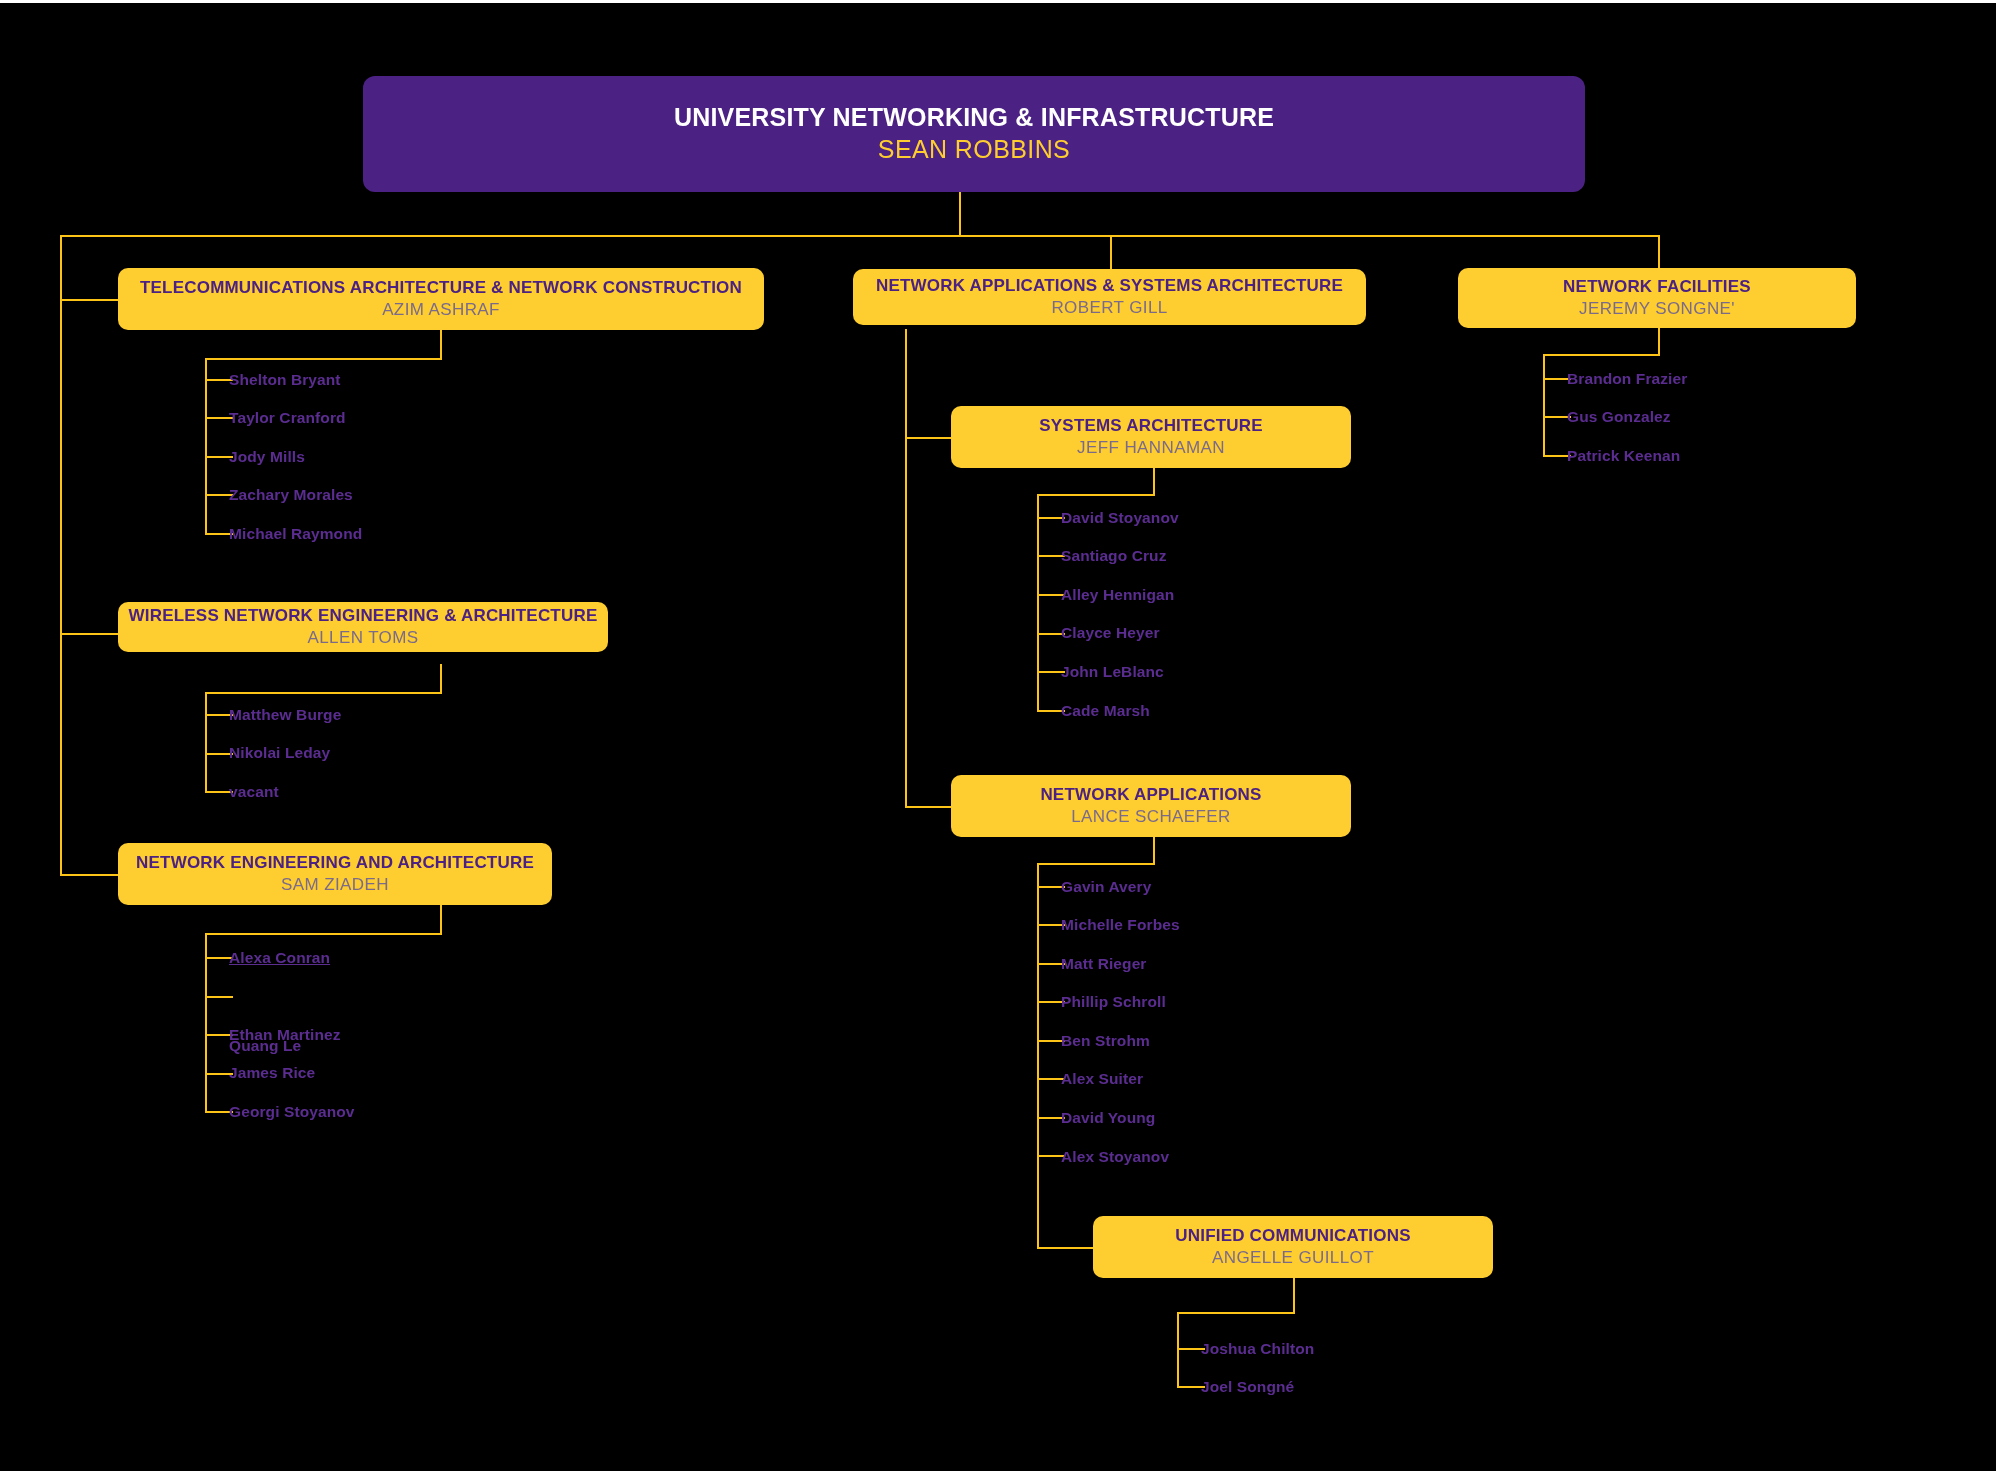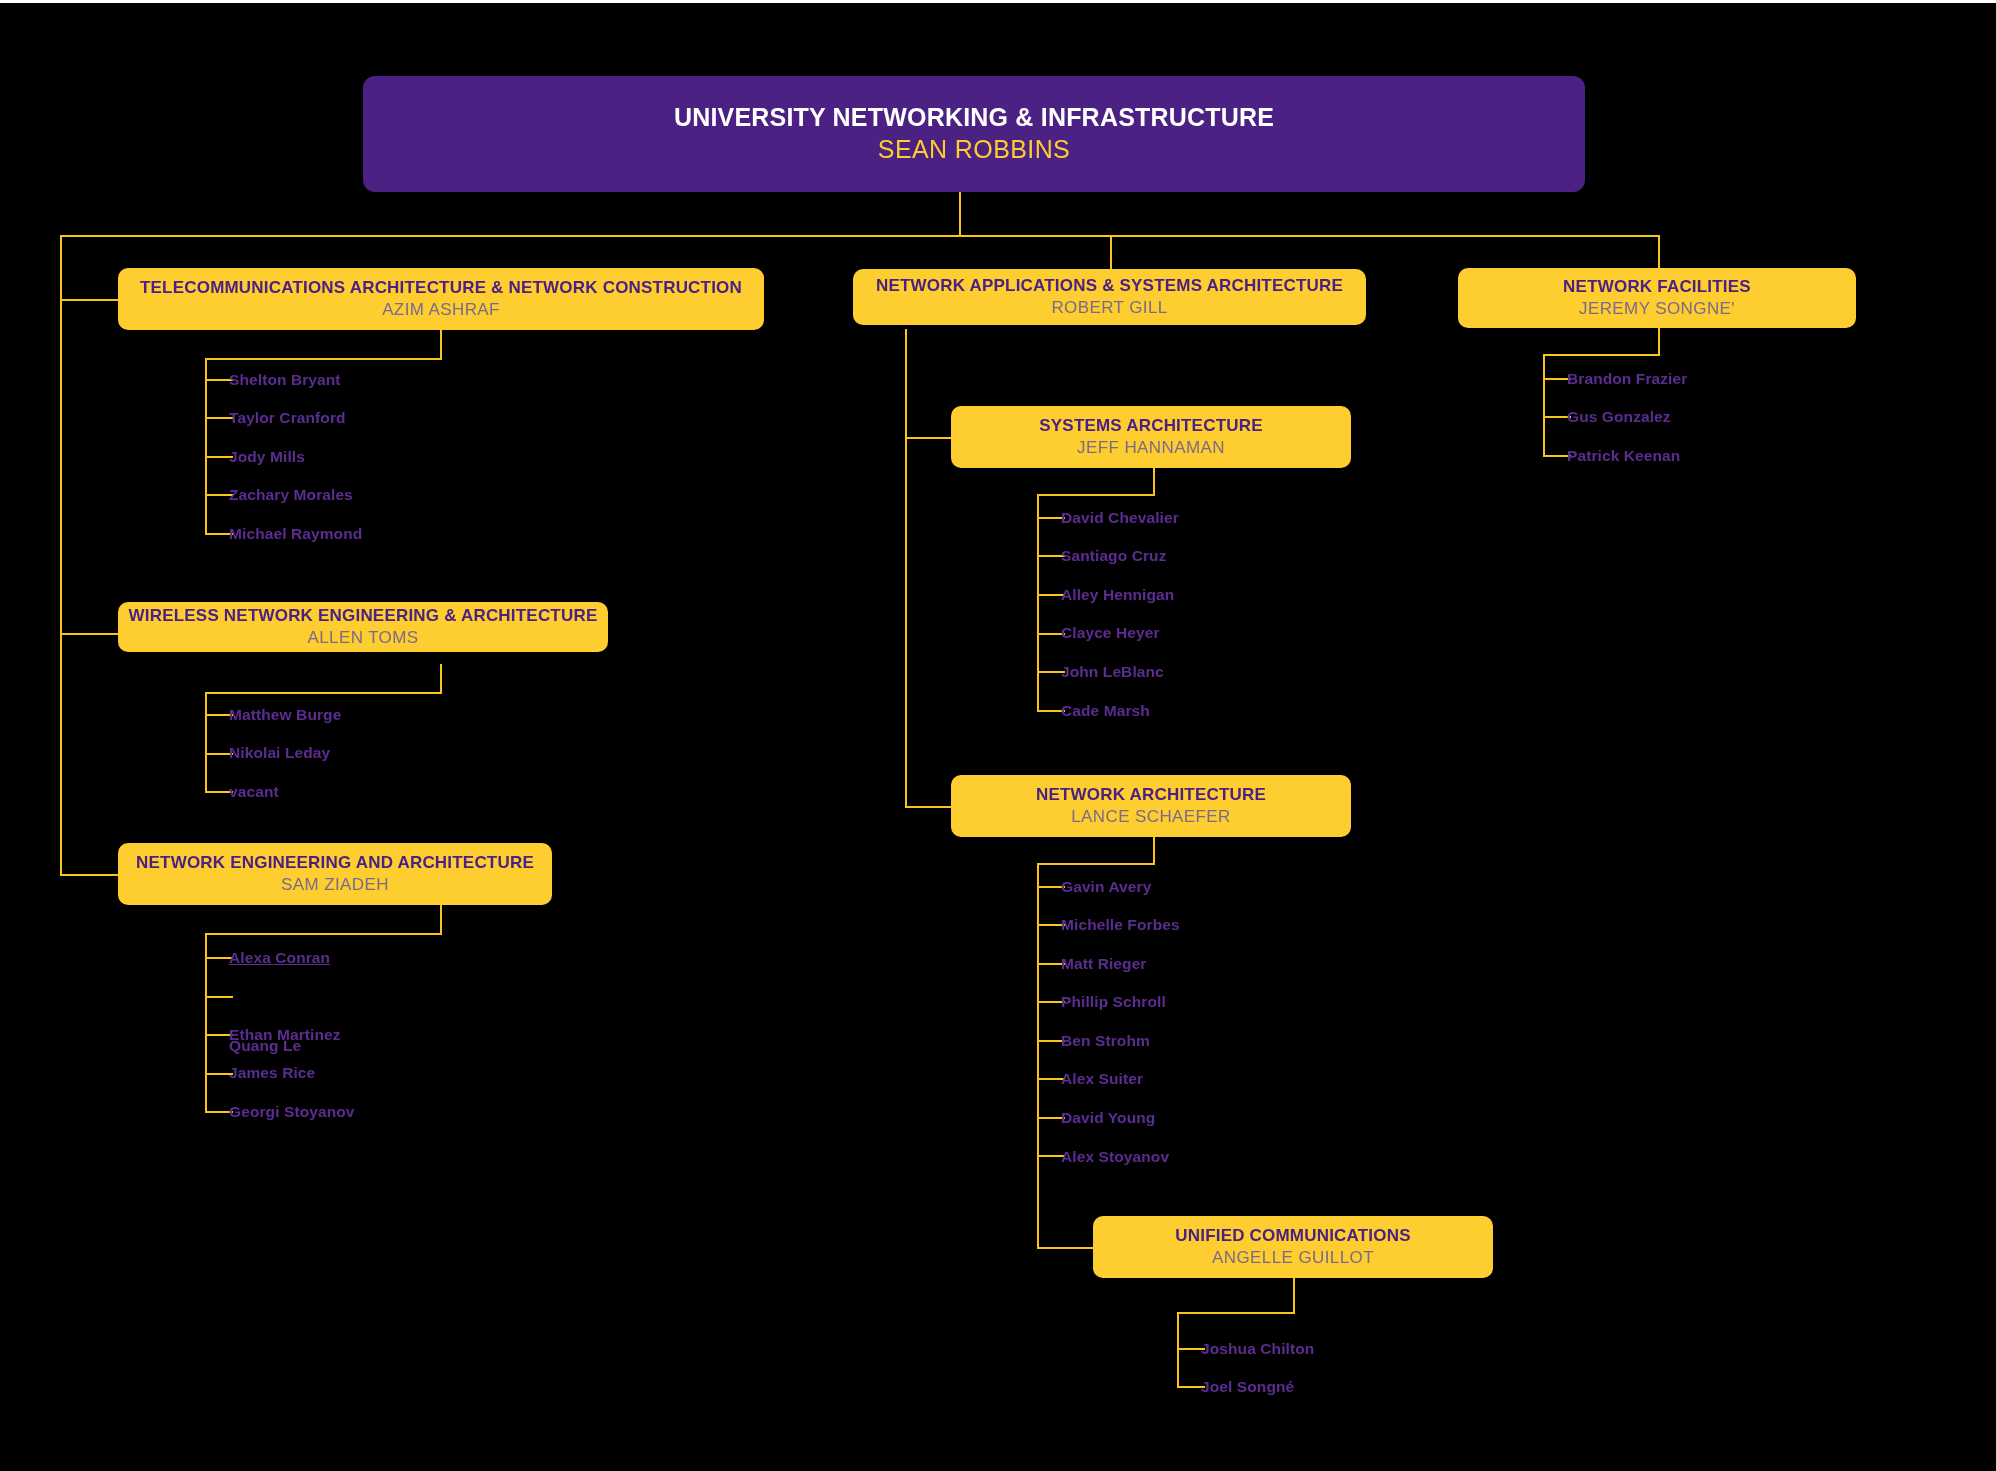--- a/index.html
+++ b/index.html
@@ -172,29 +172,29 @@
   </div>
   <div class="conn v" style="left:1153px; top:465px; height:28px;"></div>
   <div class="conn h" style="left:1037px; top:491px; width:118px;"></div>
   <div class="conn v" style="left:1037px; top:491px; height:217px;"></div>
   <div class="conn h" style="left:1037px; top:514px; width:28px;"></div>
   <div class="conn h" style="left:1037px; top:552px; width:28px;"></div>
   <div class="conn h" style="left:1037px; top:591px; width:28px;"></div>
   <div class="conn h" style="left:1037px; top:630px; width:28px;"></div>
   <div class="conn h" style="left:1037px; top:668px; width:28px;"></div>
   <div class="conn h" style="left:1037px; top:707px; width:28px;"></div>
-  <div class="staff" style="left:1061px; top:507px;">David Chevalier</div>
+  <div class="staff" style="left:1061px; top:507px;">David Stoyanov</div>
   <div class="staff" style="left:1061px; top:545px;">Santiago Cruz</div>
   <div class="staff" style="left:1061px; top:584px;">Alley Hennigan</div>
   <div class="staff" style="left:1061px; top:622px;">Clayce Heyer</div>
   <div class="staff" style="left:1061px; top:661px;">John LeBlanc</div>
   <div class="staff" style="left:1061px; top:700px;">Cade Marsh</div>
 
   <div class="node dept" style="left:951px; top:772px; width:400px; height:62px;">
-    <div class="ttl">NETWORK ARCHITECTURE</div>
+    <div class="ttl">NETWORK APPLICATIONS</div>
     <div class="sub">LANCE SCHAEFER</div>
   </div>
   <div class="conn v" style="left:1153px; top:834px; height:28px;"></div>
   <div class="conn h" style="left:1037px; top:860px; width:118px;"></div>
   <div class="conn v" style="left:1037px; top:860px; height:384px;"></div>
   <div class="conn h" style="left:1037px; top:883px; width:28px;"></div>
   <div class="conn h" style="left:1037px; top:921px; width:28px;"></div>
   <div class="conn h" style="left:1037px; top:960px; width:28px;"></div>
   <div class="conn h" style="left:1037px; top:998px; width:28px;"></div>
   <div class="conn h" style="left:1037px; top:1037px; width:28px;"></div>

